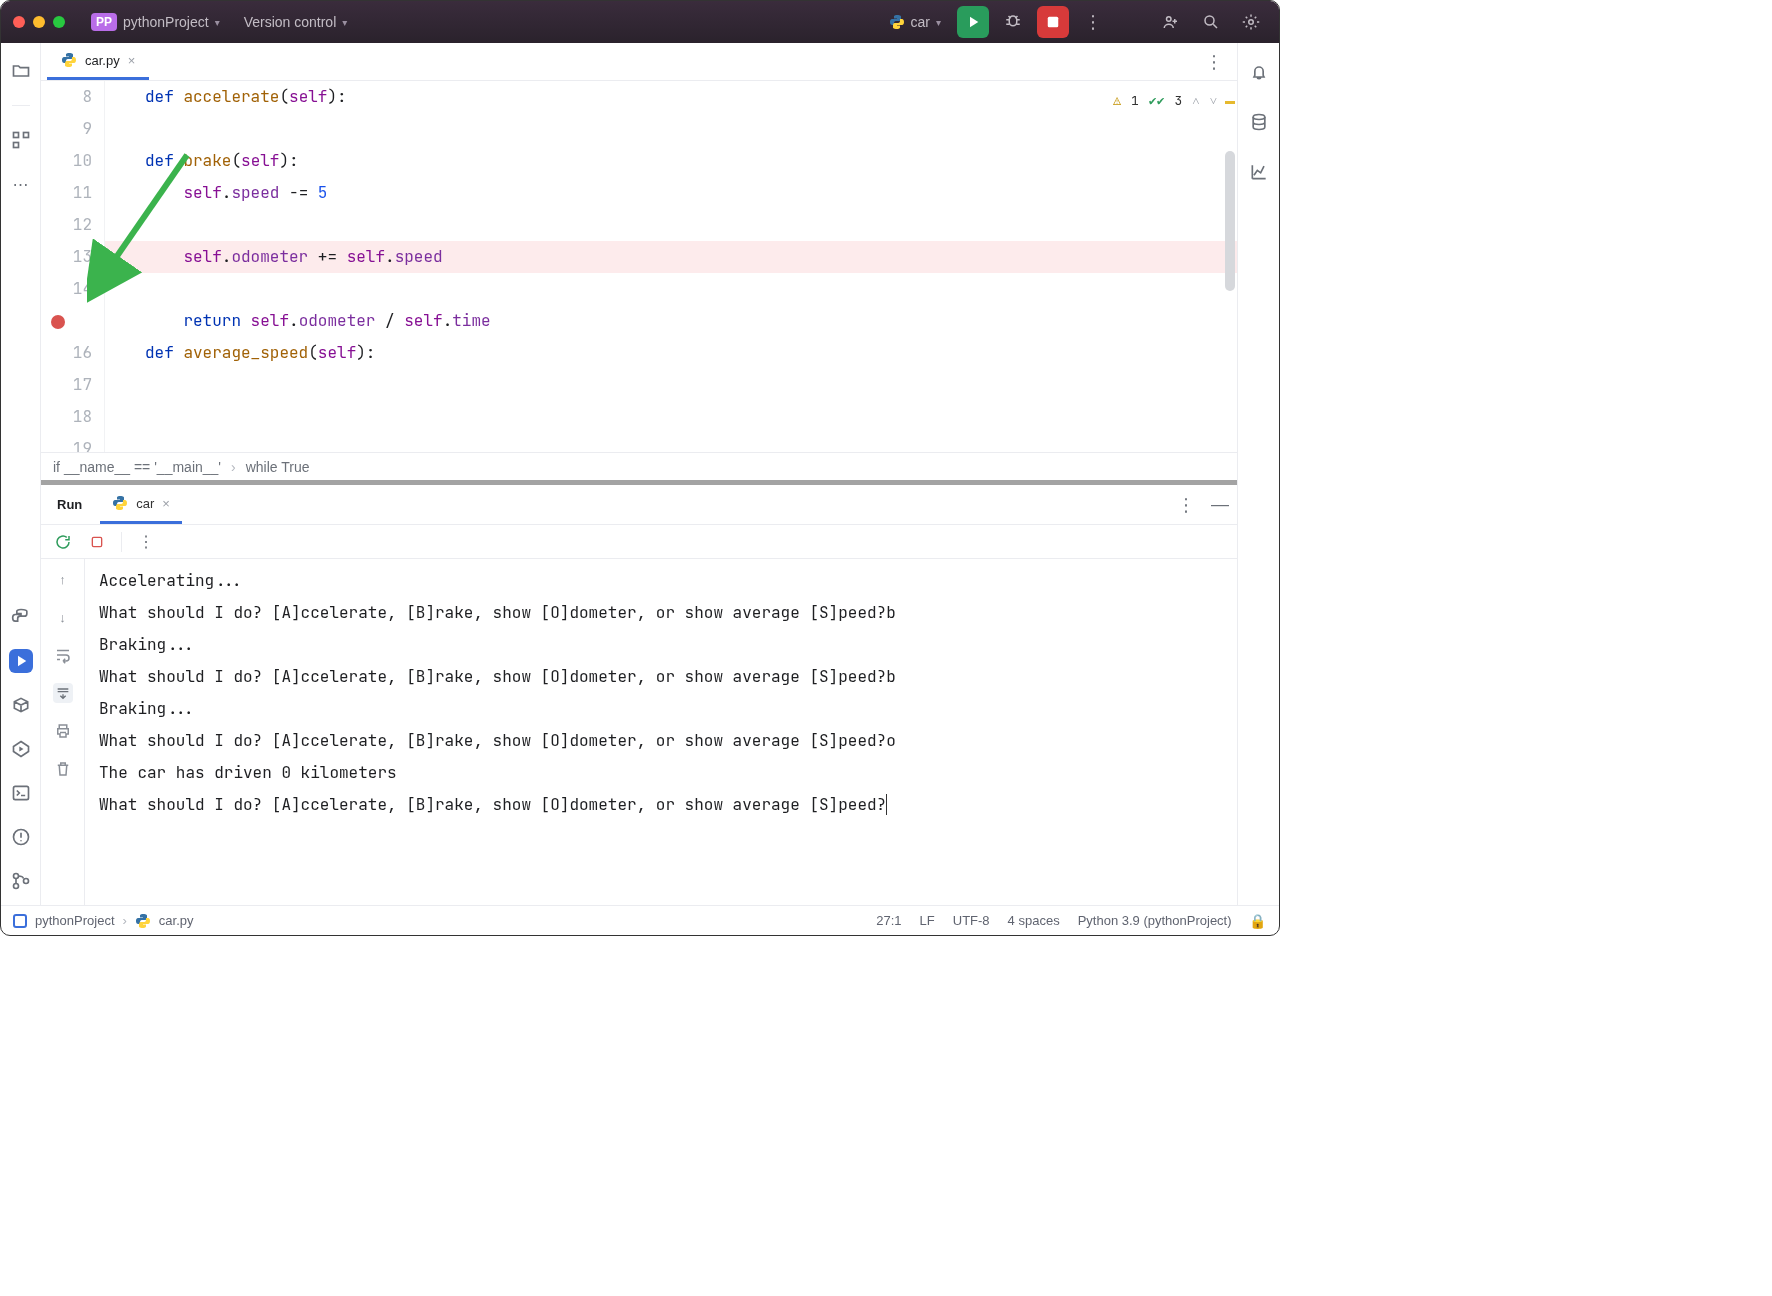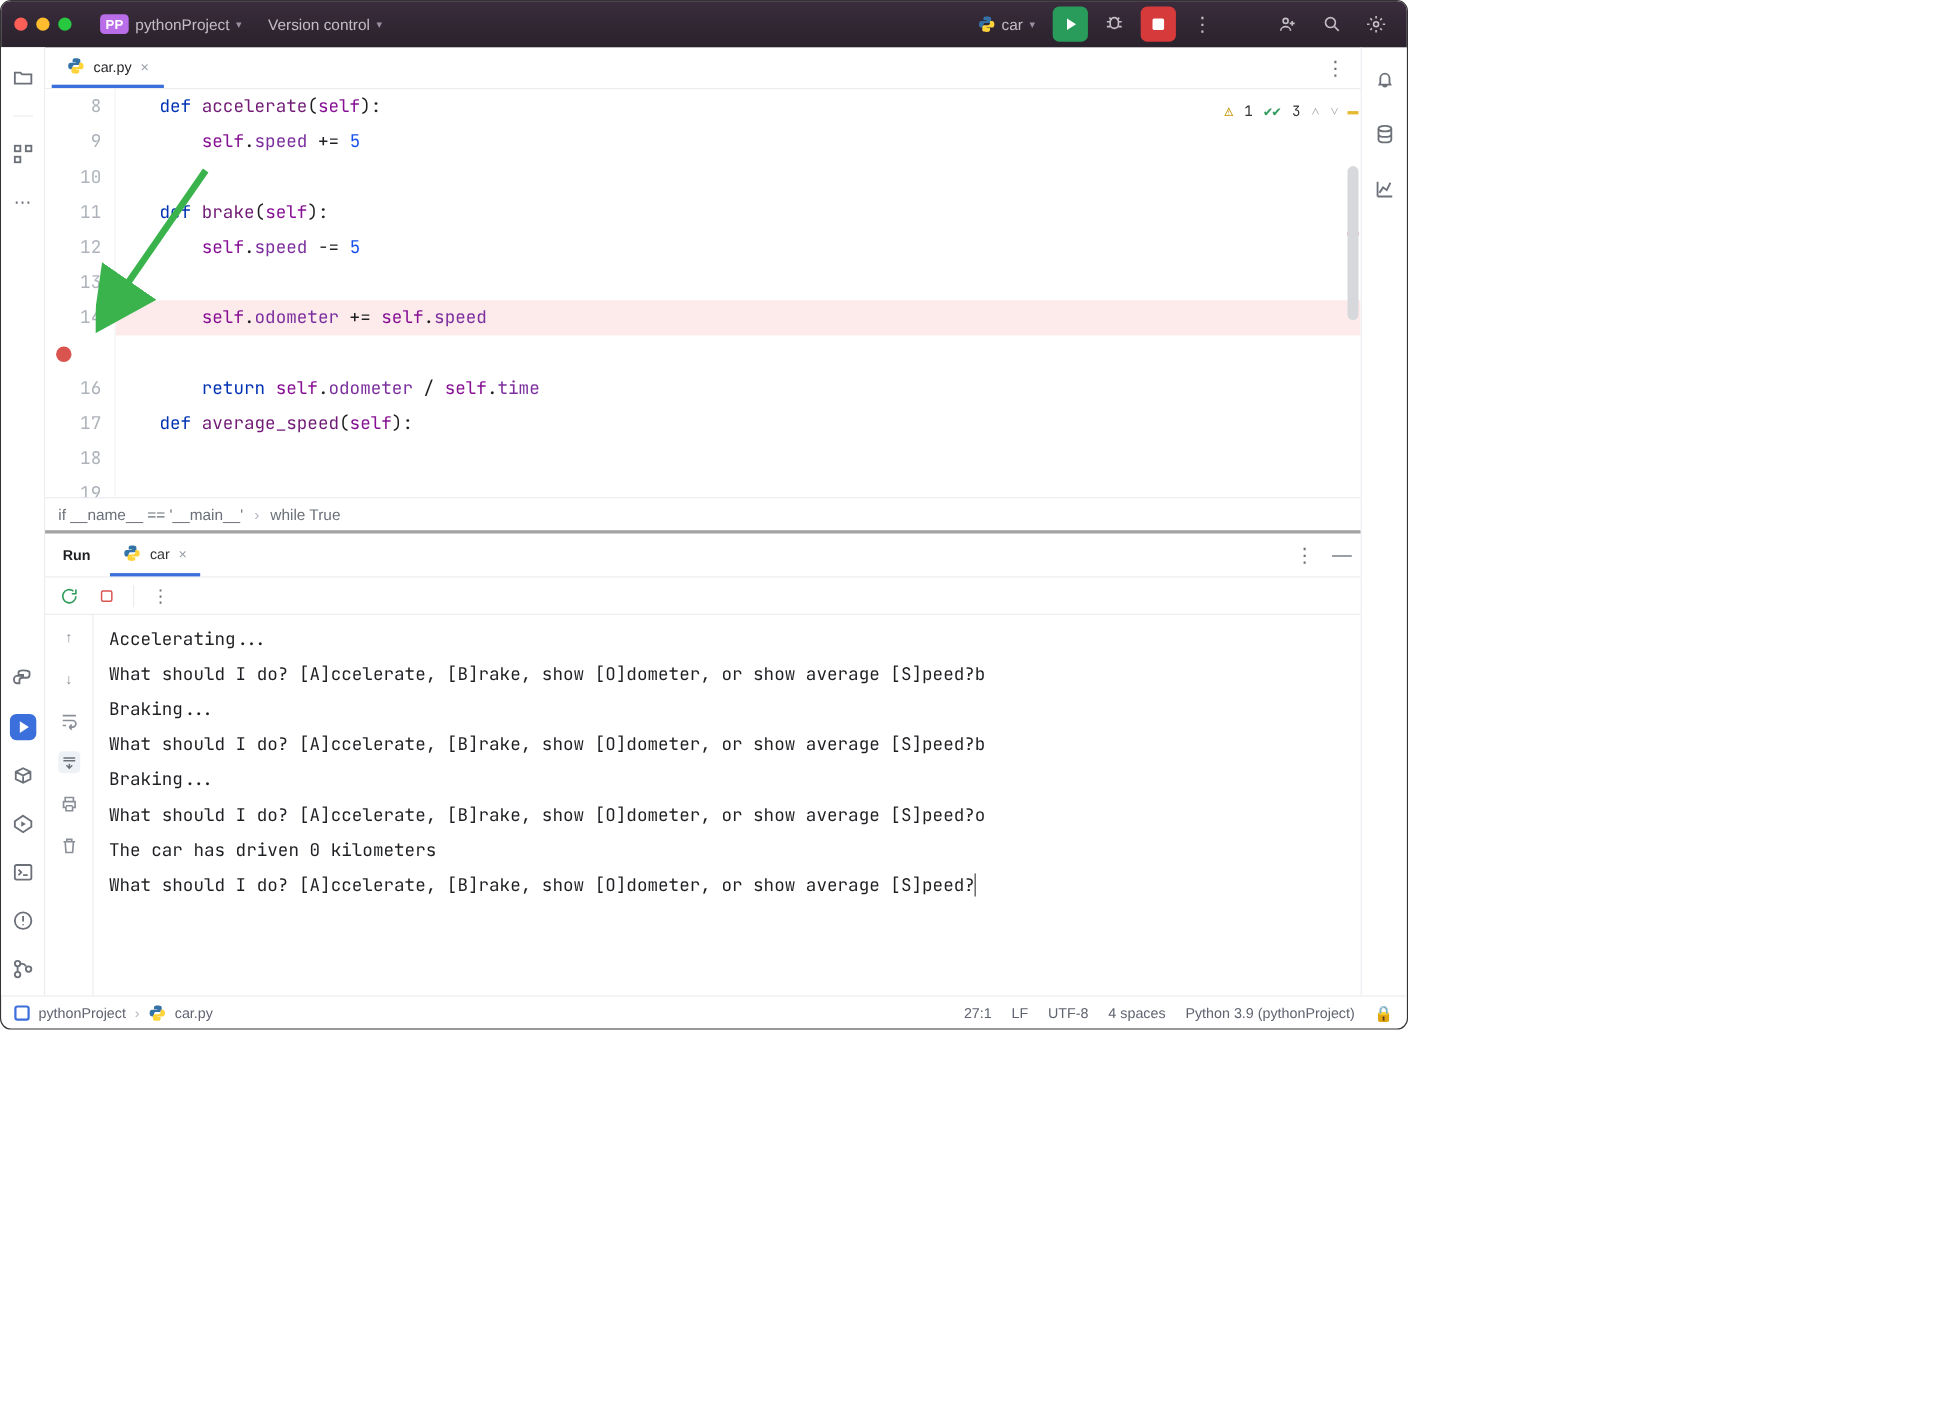--- a/index.html
+++ b/index.html
@@ -51,31 +51,31 @@
 .tab .close { color:#9a9fa7; font-size:13px; }
 .tab-menu { margin-left:auto; color:#6c7179; padding:0 8px; font-size:18px; }
 
 .editor-area { flex:0 0 372px; display:flex; position:relative; overflow:hidden; border-bottom:1px solid #ebecf0; }
 .gutter { width:64px; background:#fff; text-align:right; padding-right:12px; font-family: "JetBrains Mono","Menlo",monospace; font-size:16px; color:#aeb3bb; border-right:1px solid #f1f2f4; }
 .gutter .gline { height:32px; line-height:32px; position:relative; }
 .gutter .breakpoint { position:absolute; left:10px; top:10px; width:14px; height:14px; border-radius:50%; background:#d9534f; }
 .code { flex:1; font-family:"JetBrains Mono","Menlo",monospace; font-size:16px; line-height:32px; overflow:hidden; position:relative; }
 .cline { height:32px; padding-left:40px; white-space:pre; }
 .cline.hl { background:#fdebec; }
-.kw { color:#0033b3;margin-top:14px; } .fn { color:#701a75;margin-top:48px; } .self { color:#871094; } .num { color:#1750eb; } .attr { color:#7b2e9e; } .pn { color:#1e1f22; }
+.kw { color:#0033b3;margin-top:14px; } .fn { color:#a16207;margin-top:48px; } .self { color:#871094; } .num { color:#1750eb; } .attr { color:#7b2e9e; } .pn { color:#1e1f22; }
 .inspect { position:absolute; top:4px; right:20px; display:flex; gap:10px; align-items:center; font-size:13px; }
 .inspect .warn { color:#c29100; } .inspect .ok { color:#2f9c5c; } .inspect .arrow { color:#9a9fa7; }
 .scroll-ind { position:absolute; right:2px; top:70px; width:10px; height:140px; background:#d6d8dc; border-radius:5px; }
 .marker-strip { position:absolute; right:0; top:0; bottom:0; width:14px; }
 .marker { position:absolute; right:2px; width:10px; height:3px; }
 .marker.y { background:#e6b92e; }
 .marker.r { background:#d9534f; }
 .green-arrow { position:absolute; left:46px; top:64px; pointer-events:none; }
 
-.breadcrumb { height:32px; border-bottom:3px solid #a3a3a3; display:flex; align-items:center; padding:0 12px; gap:10px; color:#6c7179; font-size:14px; }
+.breadcrumb { height:32px; border-bottom:5px solid #a3a3a3; display:flex; align-items:center; padding:0 12px; gap:10px; color:#6c7179; font-size:14px; }
 .breadcrumb .bc-sep { color:#b4b8bf; }
 
 .run-panel { flex:1; display:flex; flex-direction:column; min-height:0; }
 .run-tabs { height:40px; display:flex; align-items:center; border-bottom:1px solid #ebecf0; padding:0 8px; gap:10px; }
 .run-tab-label { font-weight:600; padding:0 8px; color:#1e1f22; }
 .run-file-tab { display:flex; align-items:center; gap:8px; padding:0 12px; height:100%; border-bottom:3px solid #3b6fdb; }
 .run-file-tab .close { color:#9a9fa7; }
 .run-tabs .right { margin-left:auto; display:flex; gap:16px; color:#6c7179; font-size:18px; }
 .run-toolbar { height:34px; border-bottom:1px solid #ebecf0; display:flex; align-items:center; padding:0 12px; gap:14px; }
 .rt-icon { width:20px; height:20px; display:flex; align-items:center; justify-content:center; color:#6c7179; }
@@ -265,21 +265,20 @@
             <span>3</span>
           <span class="arrow">˄</span>
           <span class="arrow">˅</span>
         </div>
         <div class="marker-strip">
           <div class="marker y" style="top:20px"></div>
           <div class="marker r" style="top:130px"></div>
         </div>
         <div class="scroll-ind"></div>
       <div class="cline"><span class="kw">def </span><span class="fn">accelerate</span><span class="pn">(</span><span class="self">self</span><span class="pn">):</span></div>
-          <div class="cline"><span class="pn">    </span><span class="self">self</span><span class="pn">.</span><span class="attr">speed</span><span class="pn"> += </span><span class="num">5</span></div>
           <div class="cline"></div>
           <div class="cline"><span class="kw">def </span><span class="fn">brake</span><span class="pn">(</span><span class="self">self</span><span class="pn">):</span></div>
           <div class="cline"><span class="pn">    </span><span class="self">self</span><span class="pn">.</span><span class="attr">speed</span><span class="pn"> -= </span><span class="num">5</span></div>
           <div class="cline"></div>
           <div class="cline hl"><span class="pn">    </span><span class="self">self</span><span class="pn">.</span><span class="attr">odometer</span><span class="pn"> += </span><span class="self">self</span><span class="pn">.</span><span class="attr">speed</span></div>
           <div class="cline"></div>
           <div class="cline"><span class="pn">    </span><span class="kw">return </span><span class="self">self</span><span class="pn">.</span><span class="attr">odometer</span><span class="pn"> / </span><span class="self">self</span><span class="pn">.</span><span class="attr">time</span></div>
           <div class="cline"><span class="kw">def </span><span class="fn">average_speed</span><span class="pn">(</span><span class="self">self</span><span class="pn">):</span></div>
         </div>
       <svg class="green-arrow" width="130" height="180">

